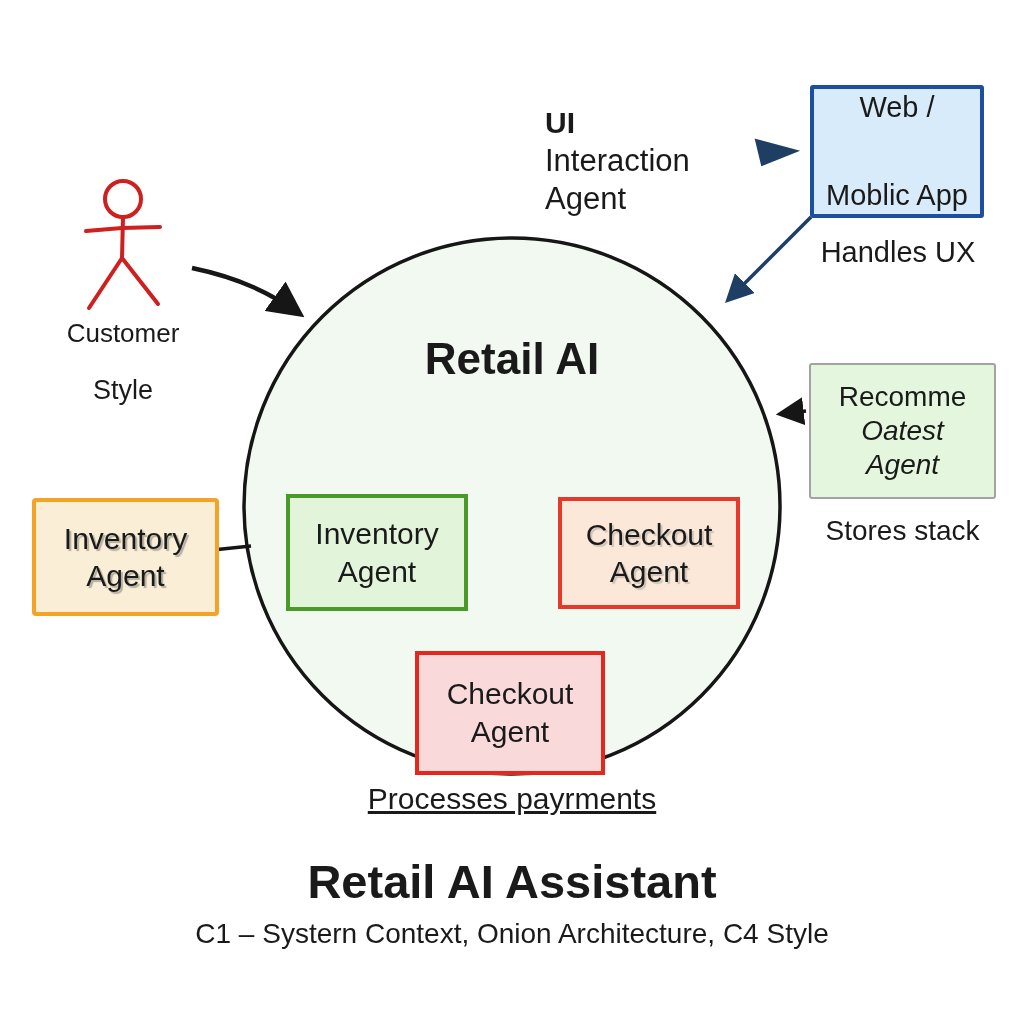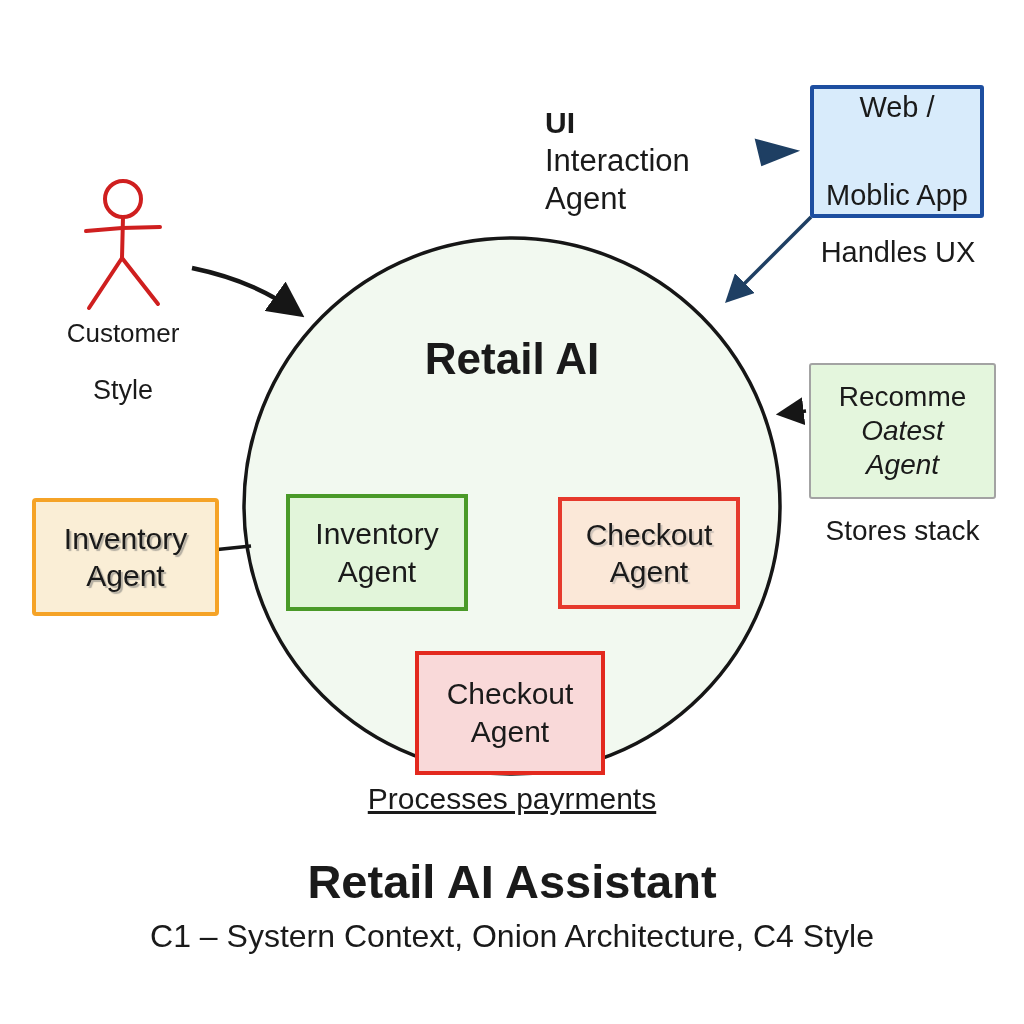--- a/index.html
+++ b/index.html
@@ -39,21 +39,21 @@
   .reco-box .it{font-style:italic;text-align:right;}
   .ui-label{left:545px;top:104px;width:202px;text-align:left;font-size:31px;line-height:38px;}
   .ui-label .b{font-weight:bold;font-size:30px;}
   .handles-ux{left:806px;top:236px;width:184px;font-size:29px;}
   .customer-label{left:40px;top:318px;width:166px;font-size:26px;}
   .customer-note{left:40px;top:374px;width:166px;font-size:27px;line-height:33px;}
   .circle-title{left:352px;top:327px;width:320px;font-size:44px;line-height:64px;font-weight:bold;}
   .processes-cap{left:312px;top:782px;width:400px;font-size:30px;text-decoration:underline;}
   .stores-cap{left:809px;top:515px;width:187px;font-size:28px;}
   .footer-title{left:0;top:842px;width:1024px;font-size:47px;font-weight:bold;margin-top:12px;}
-  .footer-sub{left:0;top:918px;width:1024px;font-size:32px;}
+  .footer-sub{left:0;top:918px;width:1024px;font-size:28px;}
 </style>
 </head>
 <body>
 
 <div class="canvas">
 
   <svg class="layer" width="1024" height="1024" viewBox="0 0 1024 1024">
     <defs>
       <marker id="arrowBlack" viewBox="0 0 10 10" refX="8.5" refY="5" markerWidth="8" markerHeight="8" orient="auto-start-reverse">
         <path d="M0,0 L10,5 L0,10 z" fill="#161616"></path>

